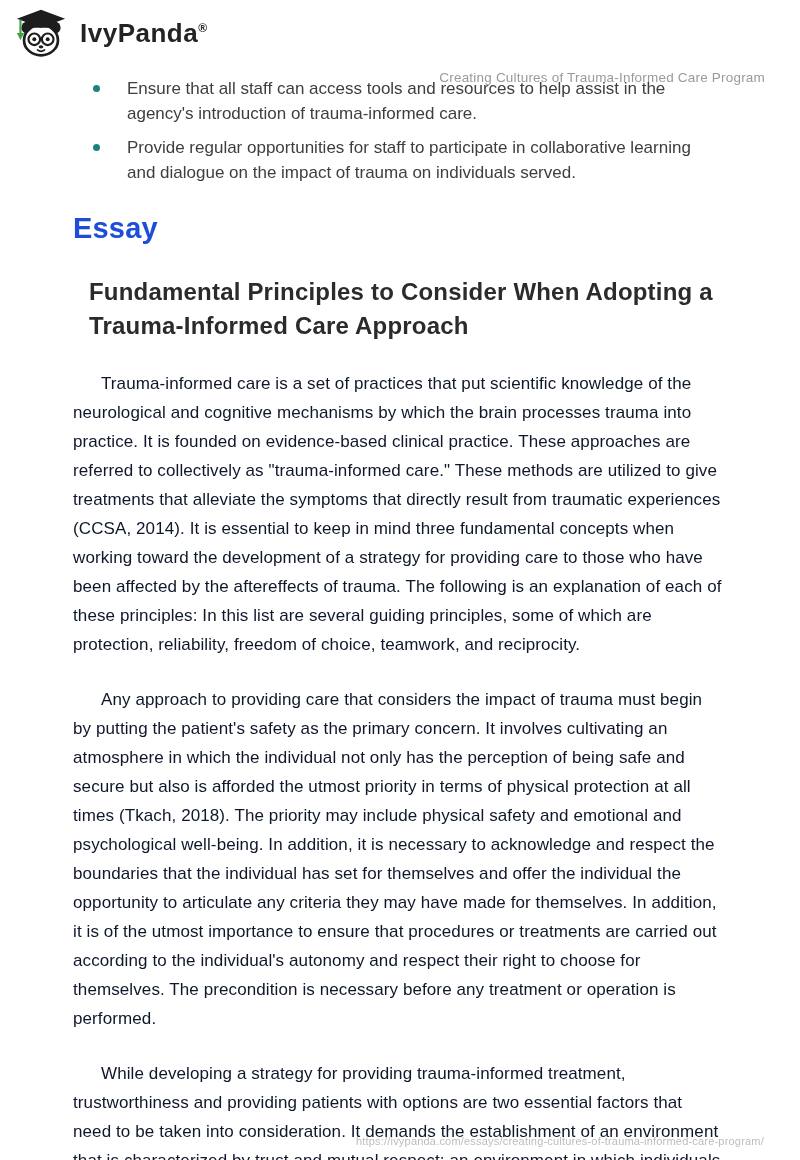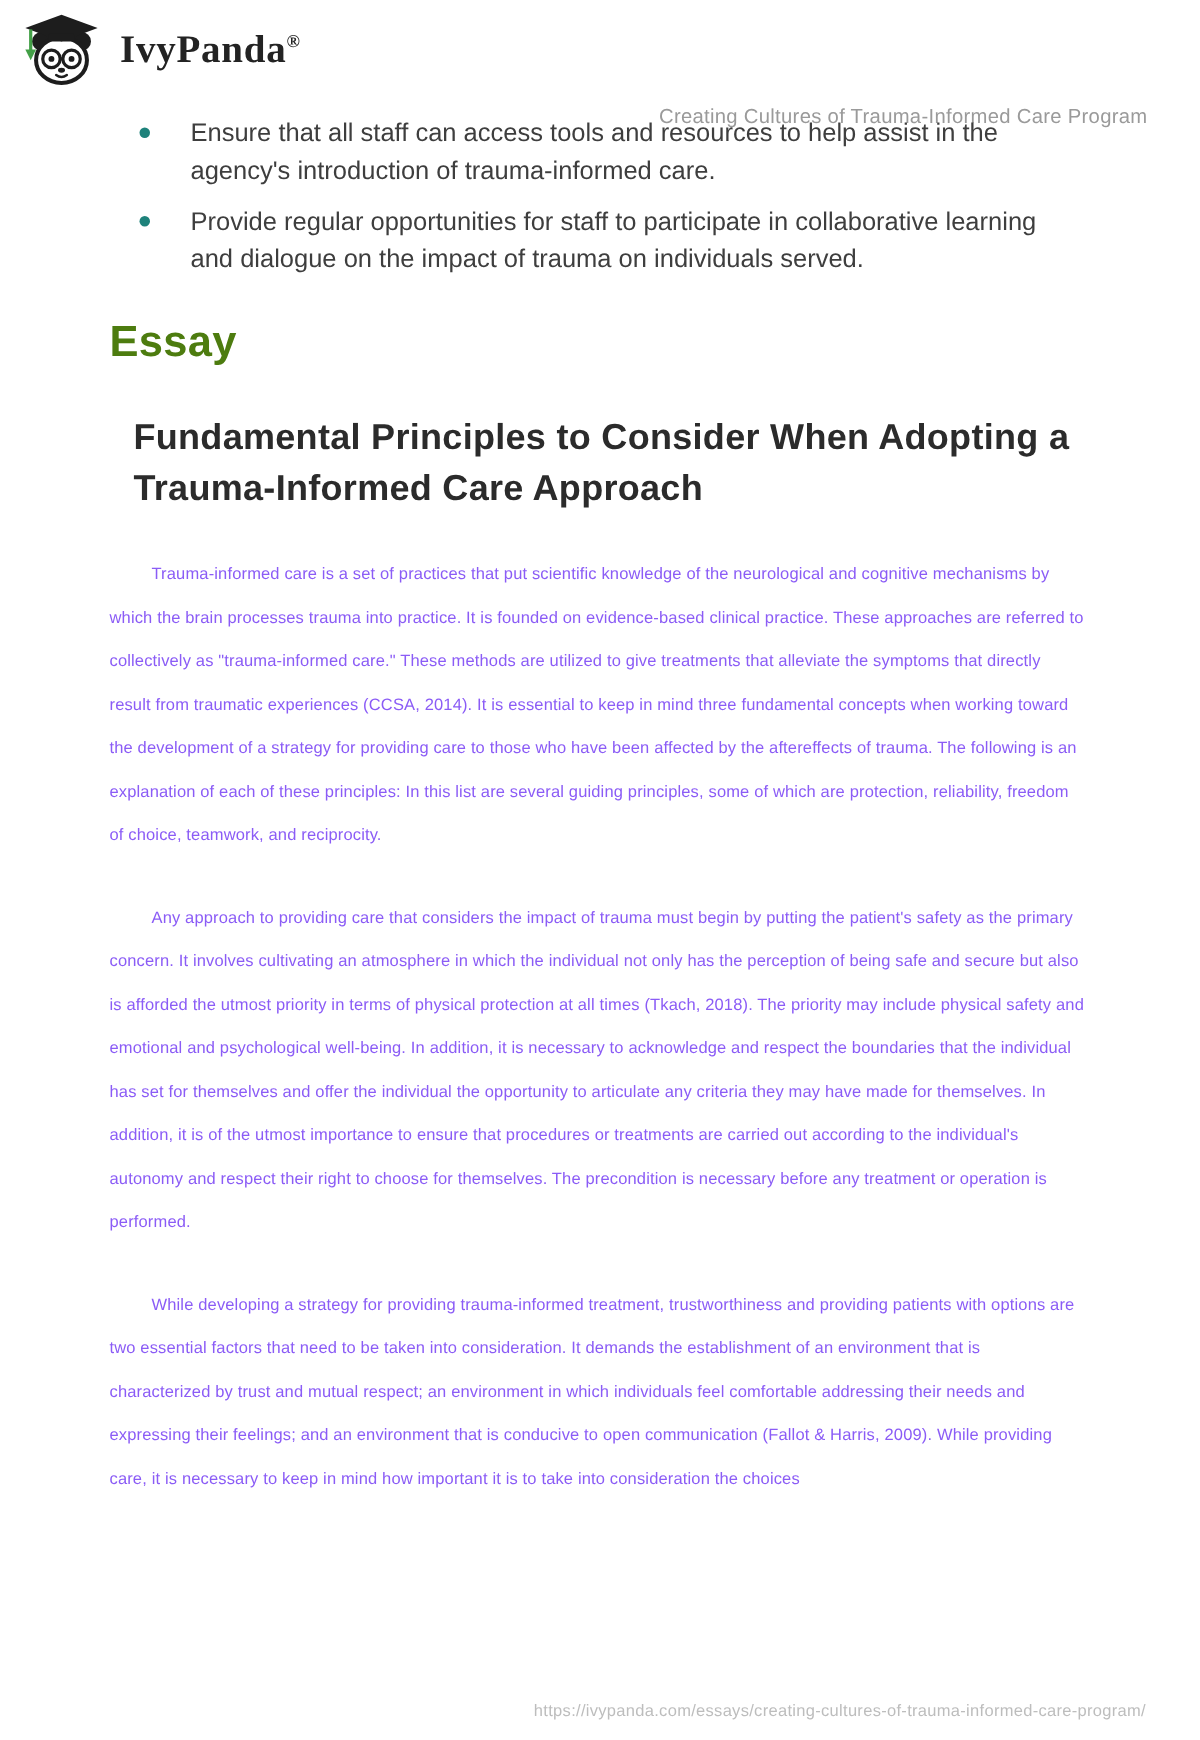--- a/index.html
+++ b/index.html
@@ -24,21 +24,21 @@
     top: 8px;
     display: flex;
     align-items: center;
   }
   .brand-logo {
     width: 54px;
     height: 50px;
     display: block;
   }
   .brand-text {
-    font-family: Liberation Serif, serif;
+    font-family: Liberation Sans, sans-serif;
     font-weight: bold;
     font-size: 26px;
     color: #232323;
     margin-left: 12px;
     letter-spacing: 0.5px;
   }
   .brand-text sup {
     font-size: 12px;
     vertical-align: super;
   }
@@ -77,36 +77,36 @@
     top: 9px;
     width: 7px;
     height: 7px;
     border-radius: 50%;
     background: #1e827b;
   }
 
   h1.essay-heading {
     font-size: 29px;
     font-weight: bold;
-    color: #4d7c0f;
+    color: #1d4ed8;
     margin: 27px 0 0 0;
     letter-spacing: 0.2px;
   }
   h2.sub-heading {
     font-size: 24px;
     font-weight: bold;
     color: #2b2b2b;
     line-height: 34px;
     margin: 30px 0 0 16px;
     letter-spacing: 0.2px;
   }
   p.body-paragraph {
-    font-size: 11px;
+    font-size: 17px;
     line-height: 29px;
-    color: #8b5cf6;
+    color: #0f172a;
     margin: 26px 0 0 0;
     text-indent: 28px;
     letter-spacing: 0.1px;
   }
 
   
   .footer-url {
     position: absolute;
     bottom: 13px;
     right: 36px;

